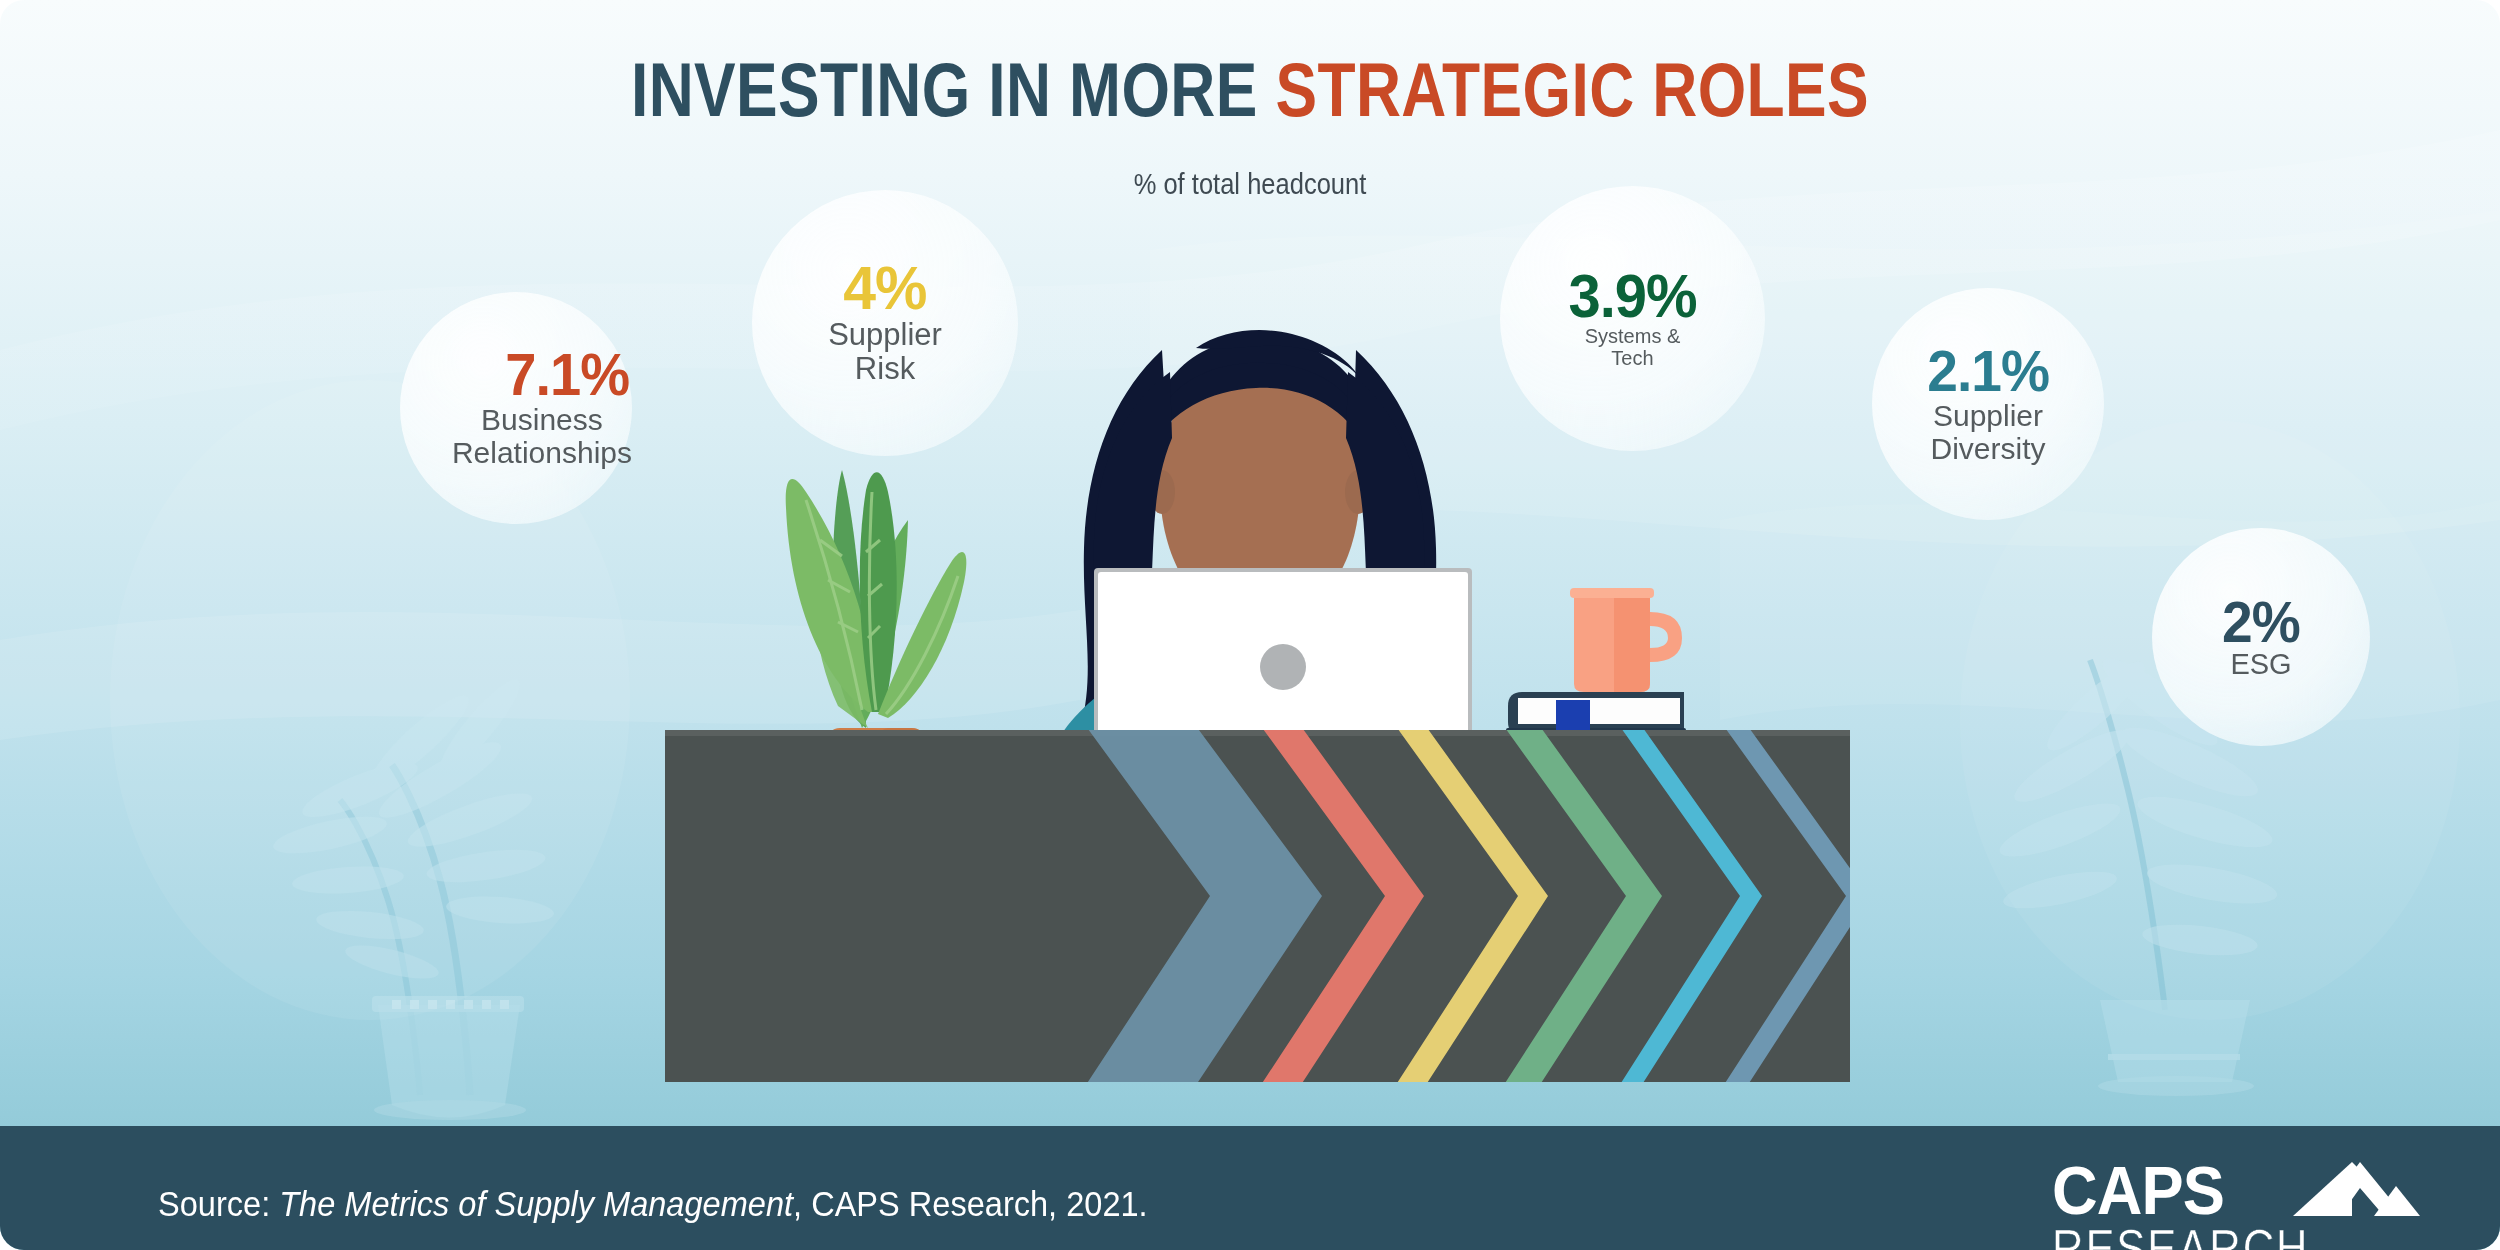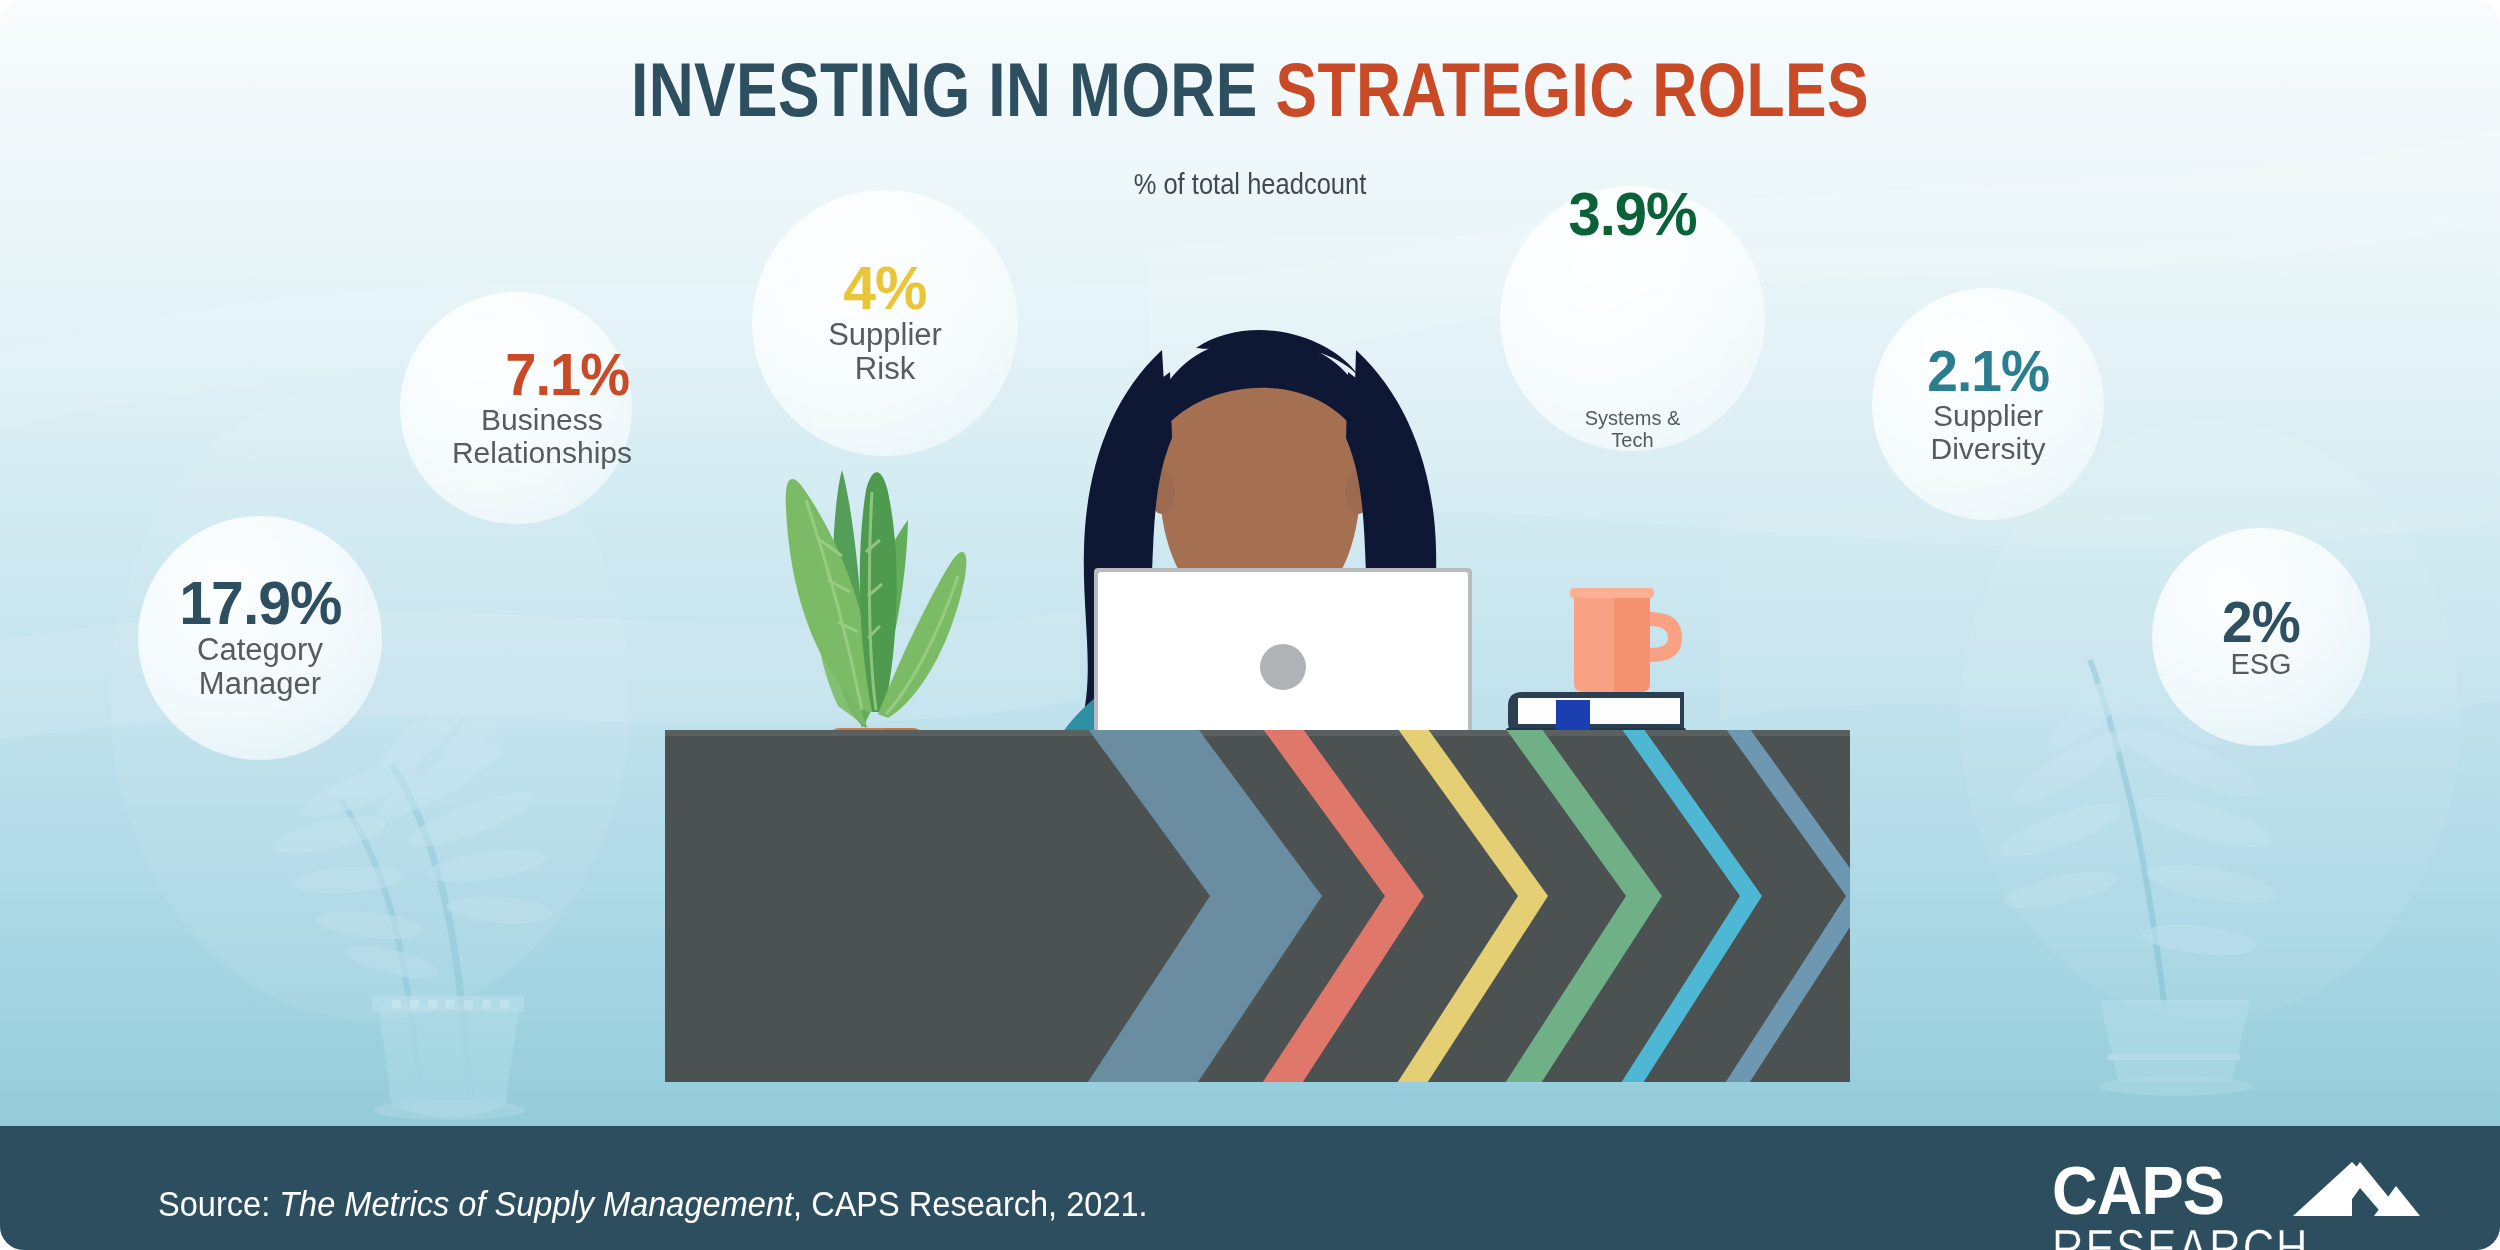--- a/index.html
+++ b/index.html
@@ -75,21 +75,21 @@
   #b-category .label { font-size: 31px; }
 
   #b-business   { left: 400px;  top: 292px; width: 232px; height: 232px; align-items: flex-end; }
   #b-business .value { font-size: 59px; color: #c94a26; }
   #b-business .label { font-size: 30px; }
 
   #b-risk       { left: 752px;  top: 190px; width: 266px; height: 266px; }
   #b-risk .value { font-size: 62px; color: #e9c538; }
   #b-risk .label { font-size: 31px; }
 
-  #b-systems    { left: 1500px; top: 186px; width: 265px; height: 265px; justify-content: space-between; }
+  #b-systems    { left: 1500px; top: 186px; width: 265px; height: 265px; }
   #b-systems .value { font-size: 61px; color: #0b6239; }
   #b-systems .label { font-size: 20px; }
 
   #b-diversity  { left: 1872px; top: 288px; width: 232px; height: 232px; }
   #b-diversity .value { font-size: 58px; color: #2b7d90; }
   #b-diversity .label { font-size: 30px; }
 
   #b-esg        { left: 2152px; top: 528px; width: 218px; height: 218px; }
   #b-esg .value { font-size: 58px; color: #2e4f60; }
   #b-esg .label { font-size: 29px; }
@@ -328,27 +328,20 @@
 
         <path d="M1498,718 L1626,896 L1498,1094 L1534,1094 L1662,896 L1534,718 Z" fill="#6fb087"></path>
 
         <path d="M1614,718 L1740,896 L1614,1094 L1636,1094 L1762,896 L1636,718 Z" fill="#4eb8d4"></path>
 
         <path d="M1718,718 L1846,896 L1718,1094 L1742,1094 L1870,896 L1742,718 Z" fill="#6e97b1"></path>
       </g>
     </g>
   </svg>
 
-  <div class="bubble" id="b-category">
-    <div class="value" style="color: rgb(46, 79, 96);">17.9%</div>
-    <div class="label">
-      <span>Category</span><br>
-      <span>Manager</span>
-    </div>
-  </div>
 
   <div class="bubble" id="b-business">
     <div class="value" style="color: rgb(201, 74, 38);">7.1%</div>
     <div class="label">
       <span>Business</span><br>
       <span>Relationships</span>
     </div>
   </div>
 
   <div class="bubble" id="b-risk">

